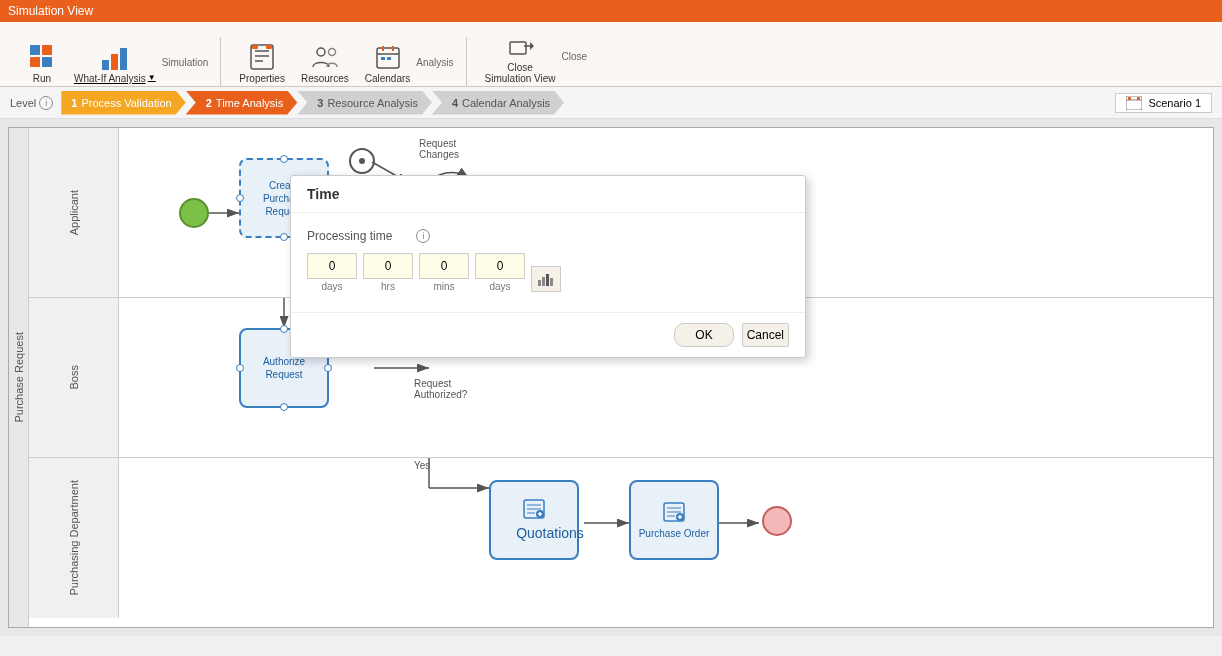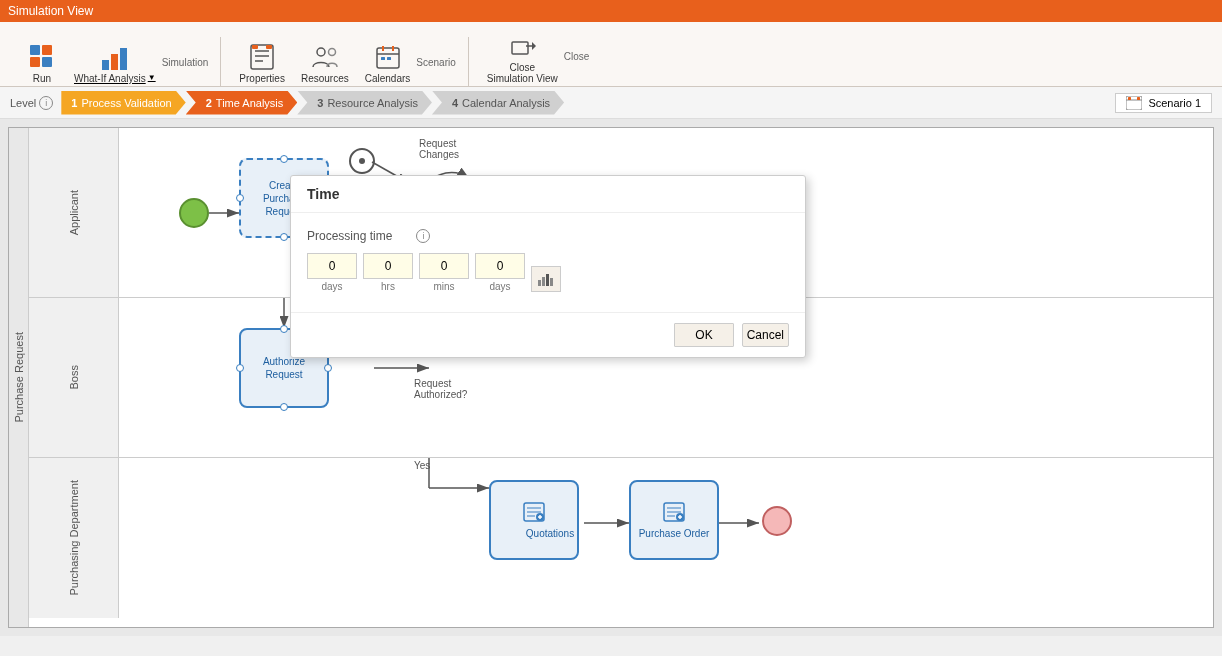--- a/index.html
+++ b/index.html
@@ -279,21 +279,21 @@
       gap: 8px;
       padding: 10px 16px;
       border-top: 1px solid #eee;
     }
     .btn-ok {
       padding: 4px 20px;
       background: #f5f0e8;
       border: 1px solid #ccc;
       cursor: pointer;
       font-size: 12px;
-      border-radius: 1px;
+      border-radius: 10px;
     }
     .btn-cancel {
       padding: 4px 4px;
       background: #f5f0e8;
       border: 1px solid #ccc;
       cursor: pointer;
       font-size: 12px;
       border-radius: 2px;
     }
 
@@ -427,21 +427,21 @@
               <line x1="3" y1="11" x2="25" y2="11" stroke="#555" stroke-width="1.5"></line>
               <line x1="9" y1="3" x2="9" y2="8" stroke="#e8601c" stroke-width="2"></line>
               <line x1="19" y1="3" x2="19" y2="8" stroke="#e8601c" stroke-width="2"></line>
               <rect x="7" y="14" width="4" height="3" fill="#3a7fc1" rx="0.5"></rect>
               <rect x="13" y="14" width="4" height="3" fill="#3a7fc1" rx="0.5"></rect>
             </svg>
           </div>
           <span class="ribbon-label">Calendars</span>
         </div>
       </div>
-      <div class="ribbon-group-label">Scenario</div>
+      <div class="ribbon-group-label">Analysis</div>
     </div>
 
     <div class="ribbon-group">
       <div class="ribbon-buttons">
         <div class="ribbon-btn">
           <div class="ribbon-icon">
             <svg width="28" height="28" viewBox="0 0 28 28">
               <rect x="4" y="10" width="16" height="12" rx="1" fill="none" stroke="#555" stroke-width="1.5"></rect>
               <line x1="18" y1="14" x2="24" y2="14" stroke="#555" stroke-width="1.5"></line>
               <polygon points="24,10 28,14 24,18" fill="#555"></polygon>
@@ -601,21 +601,21 @@
                 <svg width="22" height="20" viewBox="0 0 22 20">
                   <rect x="1" y="1" width="20" height="18" rx="2" fill="none" stroke="#3a7fc1" stroke-width="1.5"></rect>
                   <line x1="4" y1="6" x2="18" y2="6" stroke="#3a7fc1" stroke-width="1"></line>
                   <line x1="4" y1="10" x2="18" y2="10" stroke="#3a7fc1" stroke-width="1"></line>
                   <line x1="4" y1="14" x2="12" y2="14" stroke="#3a7fc1" stroke-width="1"></line>
                   <circle cx="17" cy="15" r="4" fill="#3a7fc1"></circle>
                   <line x1="15" y1="15" x2="19" y2="15" stroke="white" stroke-width="1.5"></line>
                   <line x1="17" y1="13" x2="17" y2="17" stroke="white" stroke-width="1.5"></line>
                 </svg>
               </div>
-              <div style="font-size:10px;color:#2060a0;margin-left:32px;">Quotations</div>
+              <div style="font-size:14px;color:#2060a0;margin-left:32px;">Quotations</div>
             </div>
 
             <div class="node process-node" style="left:510px;top:22px;width:90px;height:80px;">
               <div style="margin-bottom:4px;">
                 <svg width="22" height="20" viewBox="0 0 22 20">
                   <rect x="1" y="1" width="20" height="18" rx="2" fill="none" stroke="#3a7fc1" stroke-width="1.5"></rect>
                   <line x1="4" y1="6" x2="18" y2="6" stroke="#3a7fc1" stroke-width="1"></line>
                   <line x1="4" y1="10" x2="18" y2="10" stroke="#3a7fc1" stroke-width="1"></line>
                   <line x1="4" y1="14" x2="12" y2="14" stroke="#3a7fc1" stroke-width="1"></line>
                   <circle cx="17" cy="15" r="4" fill="#3a7fc1"></circle>

